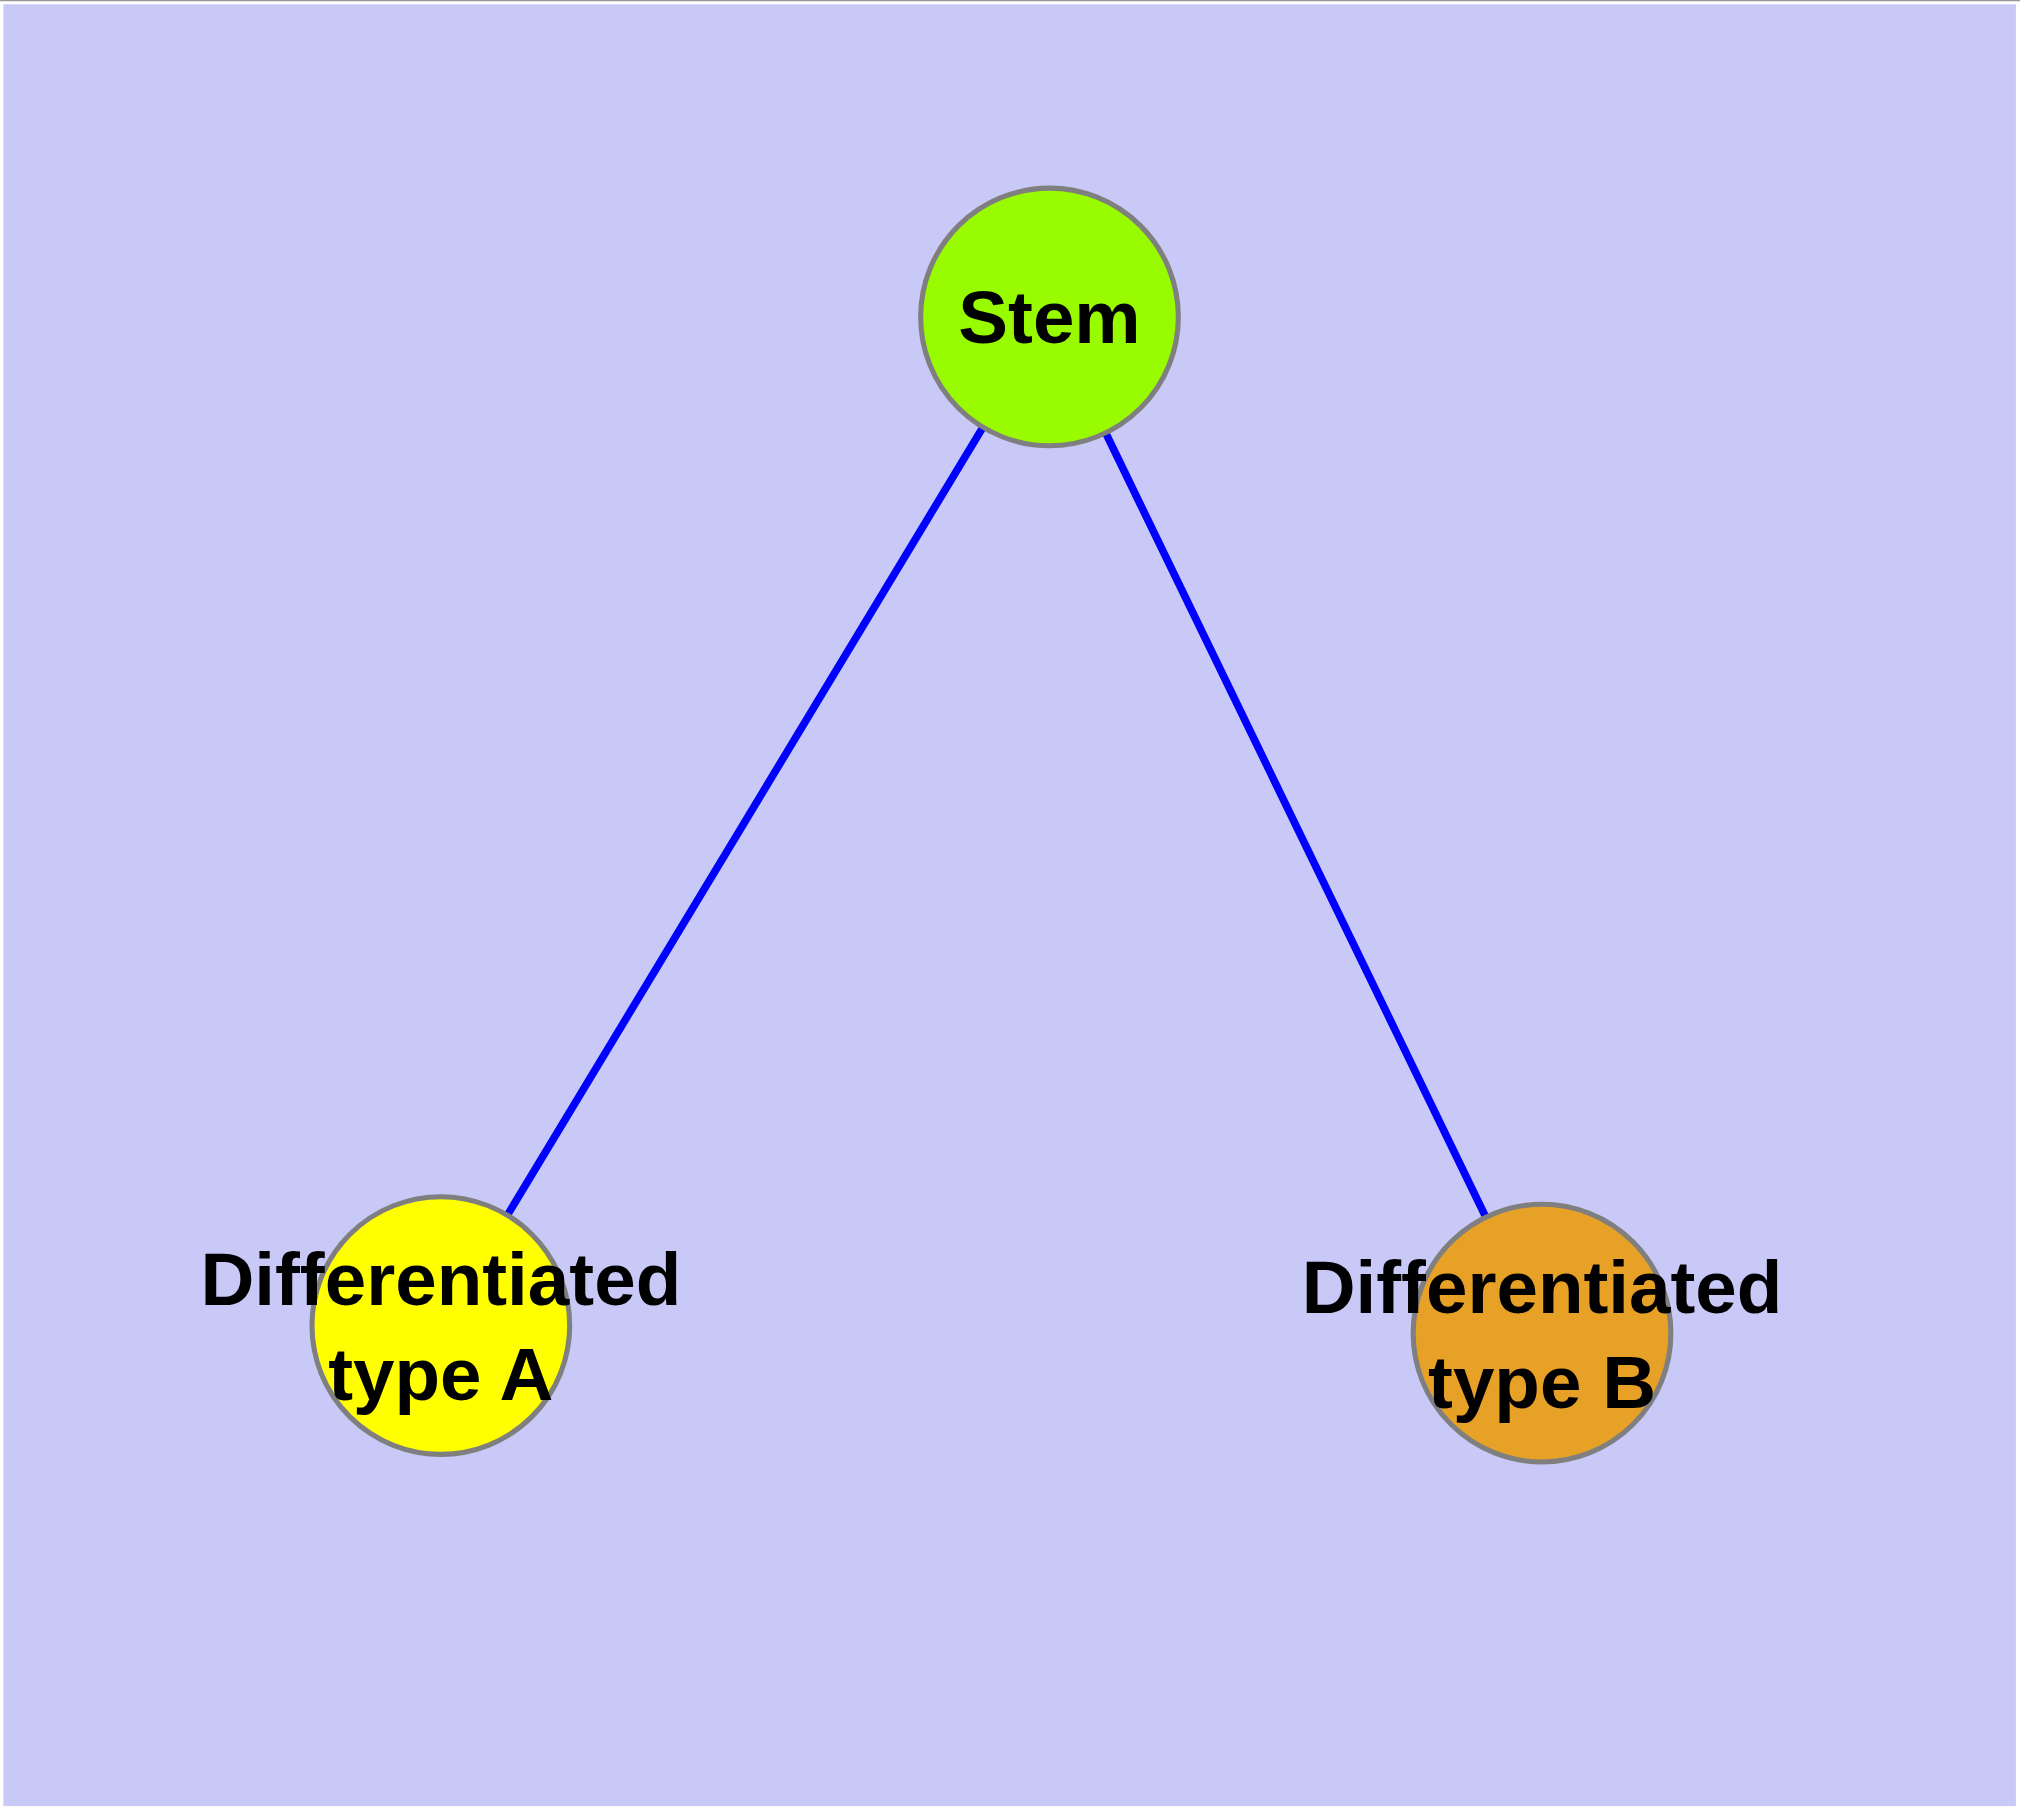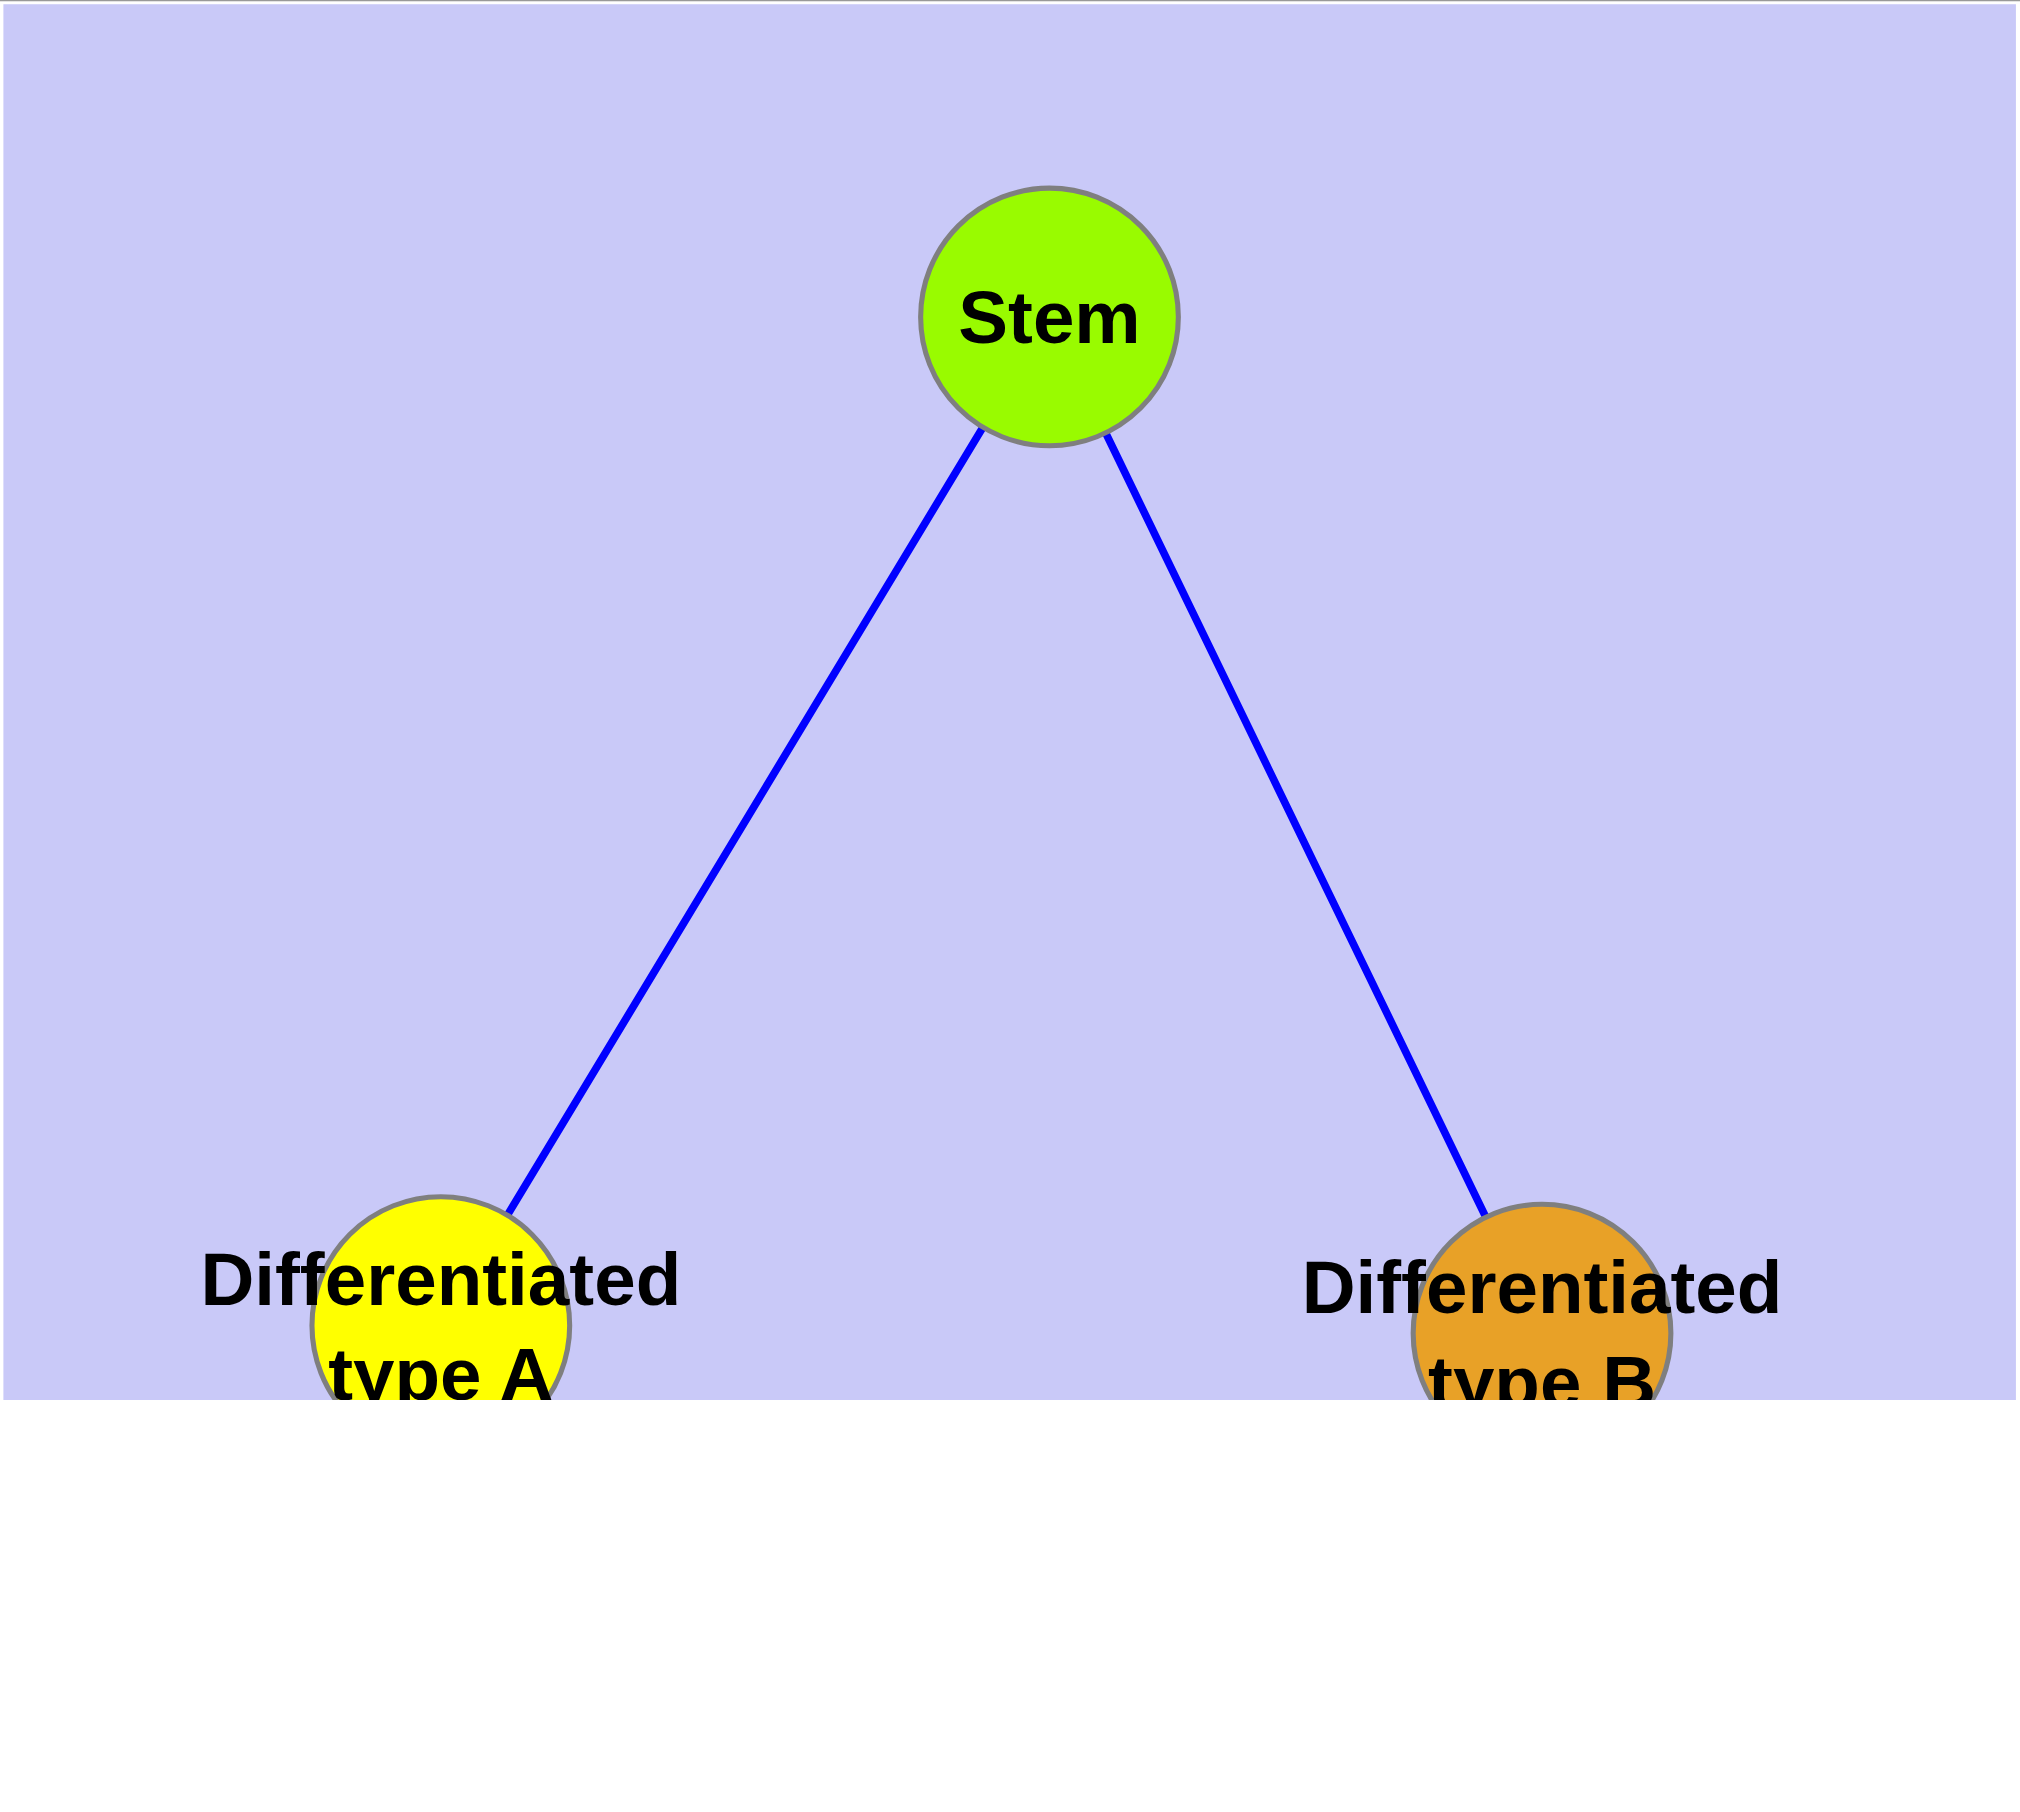--- a/index.html
+++ b/index.html
@@ -4,21 +4,21 @@
 <style>
   html, body {
     margin: 0;
     padding: 0;
     background: #ffffff;
     font-family: "Liberation Sans", sans-serif;
   }
   .frame {
     position: relative;
     width: 2021px;
-    height: 1400px;
+    height: 1812px;
     background: #ffffff;
   }
   .graph-svg {
     display: block;
     width: 2021px;
     height: 1812px;
   }
   .edge {
     stroke: #0000ff;
     stroke-width: 9;

